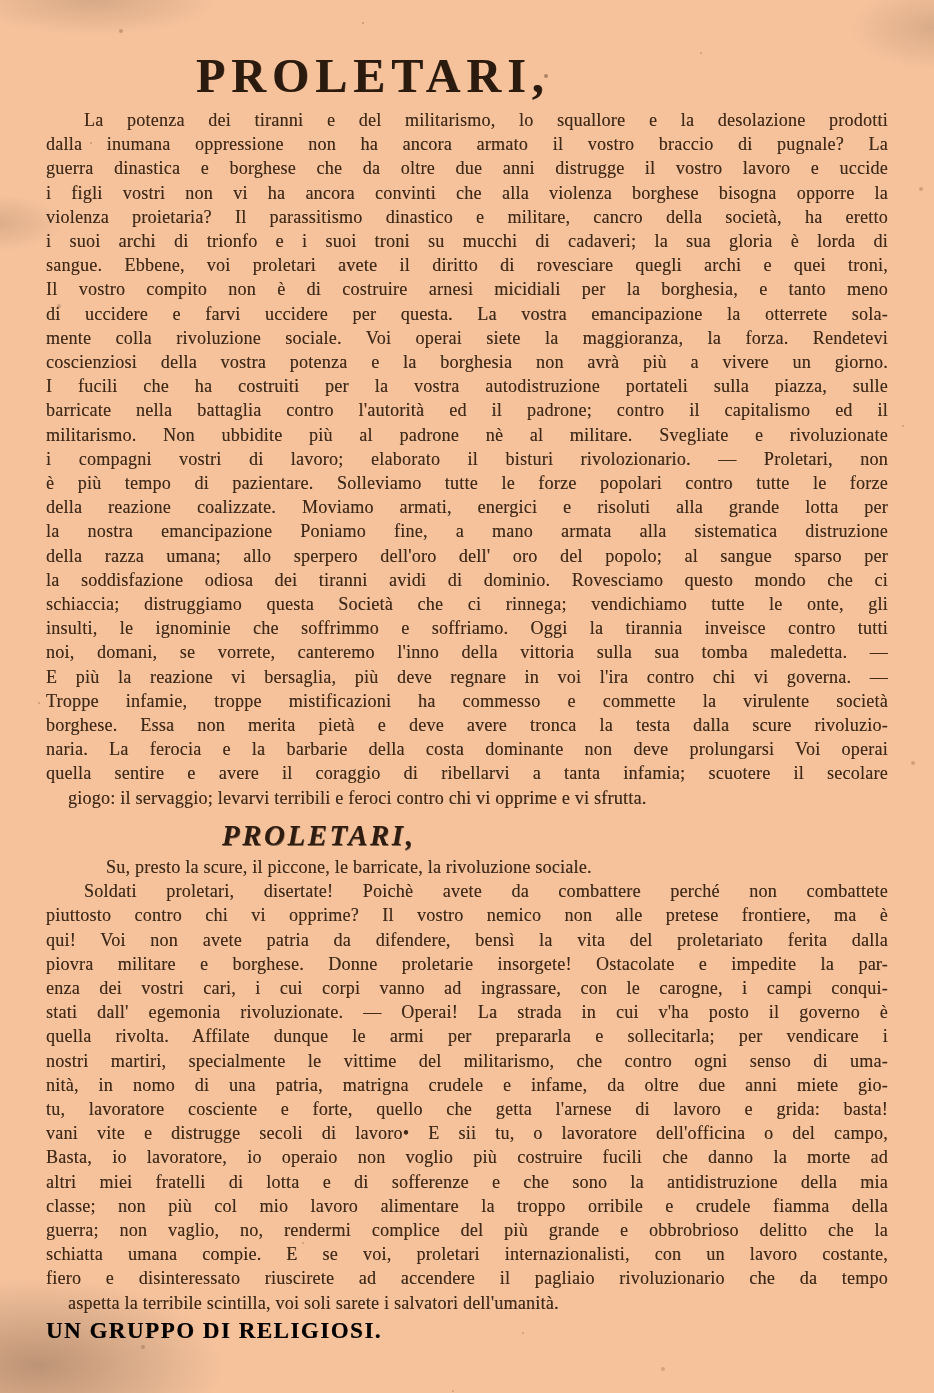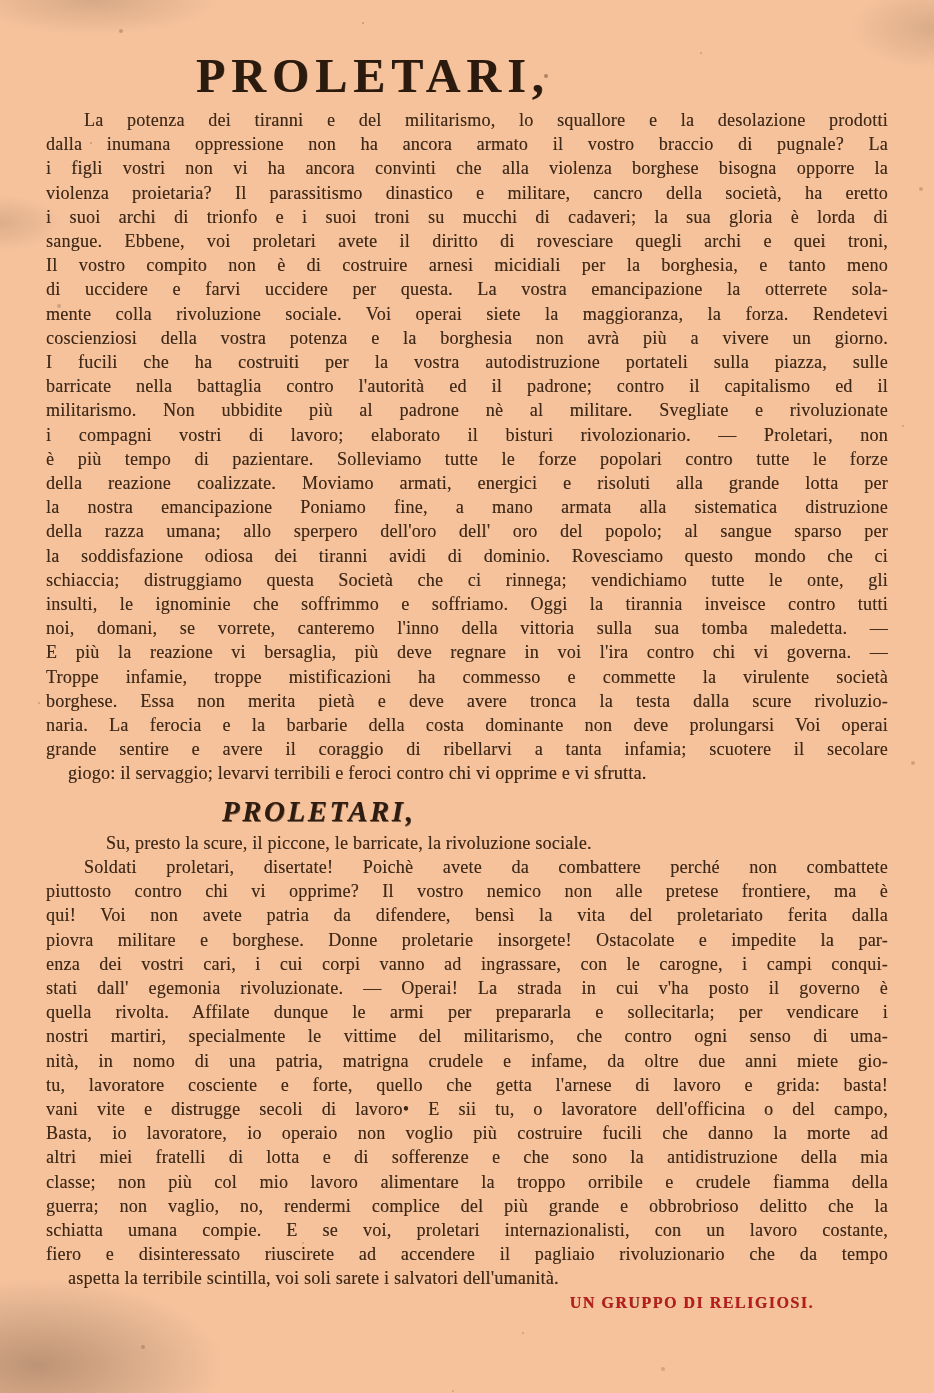--- a/index.html
+++ b/index.html
@@ -86,39 +86,39 @@
     letter-spacing: 2.5px;
     color: #2e1c10;
     text-shadow: 0.5px 0.5px 0.5px rgba(46,28,16,0.6);
   }
   .callout {
     margin: 2px 0 0 0;
   }
   .signature {
     margin-top: 3px;
     padding-right: 74px;
-    text-align: right;
-    font-size: 16px;
+    font-size: 23px;
     font-weight: 700;
     letter-spacing: 1.5px;
-    color: #b91c1c;
+    color: #000000;
     text-shadow: 0.4px 0.4px 0.5px rgba(51,32,15,0.55);
   }
 </style>
 </head>
 <body style="--paper: #f5c29c; --ink: #3e2817;">
 
 <div class="paper">
   <div class="speckles"></div>
   <div class="page">
     <h1 class="title">PROLETARI,</h1>
 
     <div class="para">
         <div class="line indent">La potenza dei tiranni e del militarismo, lo squallore e la desolazione prodotti</div>
         <div class="line">dalla inumana oppressione non ha ancora armato il vostro braccio di pugnale? La</div>
+        <div class="line">guerra dinastica e borghese che da oltre due anni distrugge il vostro lavoro e uccide</div>
         <div class="line">i figli vostri non vi ha ancora convinti che alla violenza borghese bisogna opporre la</div>
         <div class="line">violenza proietaria? Il parassitismo dinastico e militare, cancro della società, ha eretto</div>
         <div class="line">i suoi archi di trionfo e i suoi troni su mucchi di cadaveri; la sua gloria è lorda di</div>
         <div class="line">sangue. Ebbene, voi proletari avete il diritto di rovesciare quegli archi e quei troni,</div>
         <div class="line">Il vostro compito non è di costruire arnesi micidiali per la borghesia, e tanto meno</div>
         <div class="line">di uccidere e farvi uccidere per questa. La vostra emancipazione la otterrete sola-</div>
         <div class="line">mente colla rivoluzione sociale. Voi operai siete la maggioranza, la forza. Rendetevi</div>
         <div class="line">coscienziosi della vostra potenza e la borghesia non avrà più a vivere un giorno.</div>
         <div class="line">I fucili che ha costruiti per la vostra autodistruzione portateli sulla piazza, sulle</div>
         <div class="line">barricate nella battaglia contro l'autorità ed il padrone; contro il capitalismo ed il</div>
@@ -129,21 +129,21 @@
         <div class="line">la nostra emancipazione Poniamo fine, a mano armata alla sistematica distruzione</div>
         <div class="line">della razza umana; allo sperpero dell'oro dell' oro del popolo; al sangue sparso per</div>
         <div class="line">la soddisfazione odiosa dei tiranni avidi di dominio. Rovesciamo questo mondo che ci</div>
         <div class="line">schiaccia; distruggiamo questa Società che ci rinnega; vendichiamo tutte le onte, gli</div>
         <div class="line">insulti, le ignominie che soffrimmo e soffriamo. Oggi la tirannia inveisce contro tutti</div>
         <div class="line">noi, domani, se vorrete, canteremo l'inno della vittoria sulla sua tomba maledetta. —</div>
         <div class="line">E più la reazione vi bersaglia, più deve regnare in voi l'ira contro chi vi governa. —</div>
         <div class="line">Troppe infamie, troppe mistificazioni ha commesso e commette la virulente società</div>
         <div class="line">borghese. Essa non merita pietà e deve avere tronca la testa dalla scure rivoluzio-</div>
         <div class="line">naria. La ferocia e la barbarie della costa dominante non deve prolungarsi Voi operai</div>
-        <div class="line">grande sentire e avere il coraggio di ribellarvi a tanta infamia; scuotere il secolare</div>
+        <div class="line">quella sentire e avere il coraggio di ribellarvi a tanta infamia; scuotere il secolare</div>
         <div class="line last">giogo: il servaggio; levarvi terribili e feroci contro chi vi opprime e vi sfrutta.</div>
       </div>
 
     <h2 class="subheading">PROLETARI,</h2>
 
     <div class="callout line last indent">Su, presto la scure, il piccone, le barricate, la rivoluzione sociale.</div>
 
     <div class="para">
         <div class="line indent">Soldati proletari, disertate! Poichè avete da combattere perché non combattete</div>
         <div class="line">piuttosto contro chi vi opprime? Il vostro nemico non alle pretese frontiere, ma è</div>

